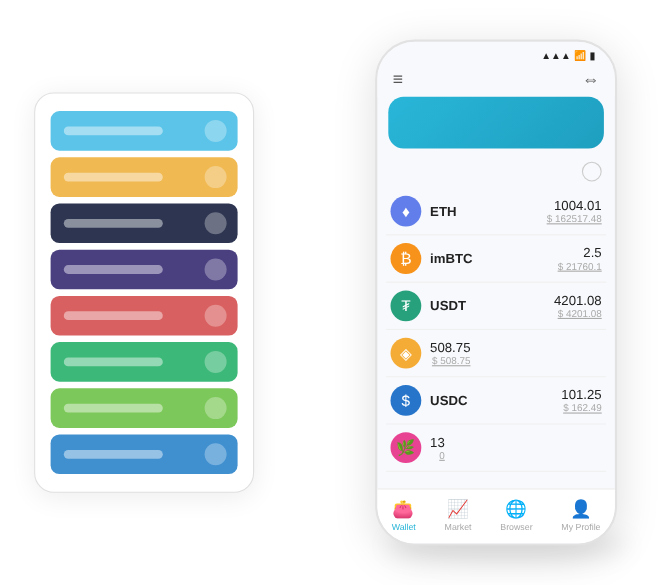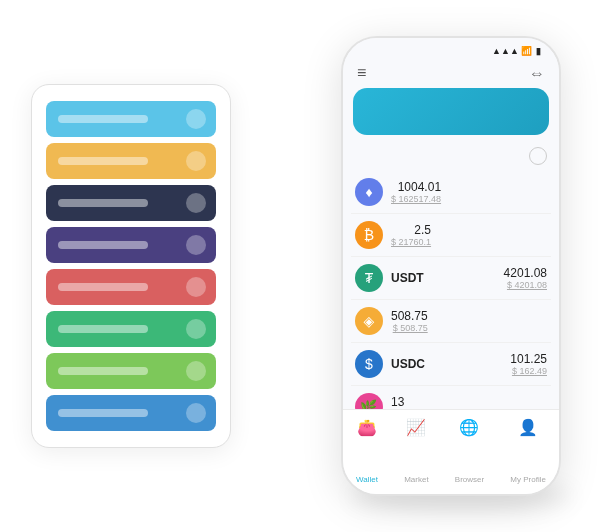--- a/index.html
+++ b/index.html
@@ -284,21 +284,20 @@
       cursor: pointer;
     }
 
     .nav-icon {
       font-size: 16px;
     }
 
     .nav-label {
       font-size: 8px;
       color: #aaa;
-      margin-top: 36px;
     }
 
     .nav-label.active {
       color: #29b6d8;
     }
 
     .nav-icon.active {
       color: #29b6d8;
     }
 
@@ -390,27 +389,29 @@
         <span class="assets-tab-active"></span>
         <span class="assets-tab-sep"></span>
         <span class="assets-tab-inactive"></span>
       </div>
       <div class="assets-add"></div>
     </div>
 
     <div class="coin-list">
     <div class="coin-row">
           <div class="coin-logo" style="background: rgb(98, 126, 234); color: white;">♦</div>
+          <div class="coin-name">ETH</div>
           <div class="coin-amounts">
             <div class="coin-amount">1004.01</div>
             <div class="coin-usd">$ 162517.48</div>
           </div>
         </div>
         <div class="coin-row">
           <div class="coin-logo" style="background: rgb(247, 147, 26); color: white;">₿</div>
+          <div class="coin-name">imBTC</div>
           <div class="coin-amounts">
             <div class="coin-amount">2.5</div>
             <div class="coin-usd">$ 21760.1</div>
           </div>
         </div>
         <div class="coin-row">
           <div class="coin-logo" style="background: rgb(38, 161, 123); color: white;">₮</div>
           <div class="coin-name">USDT</div>
           <div class="coin-amounts">
             <div class="coin-amount">4201.08</div>

